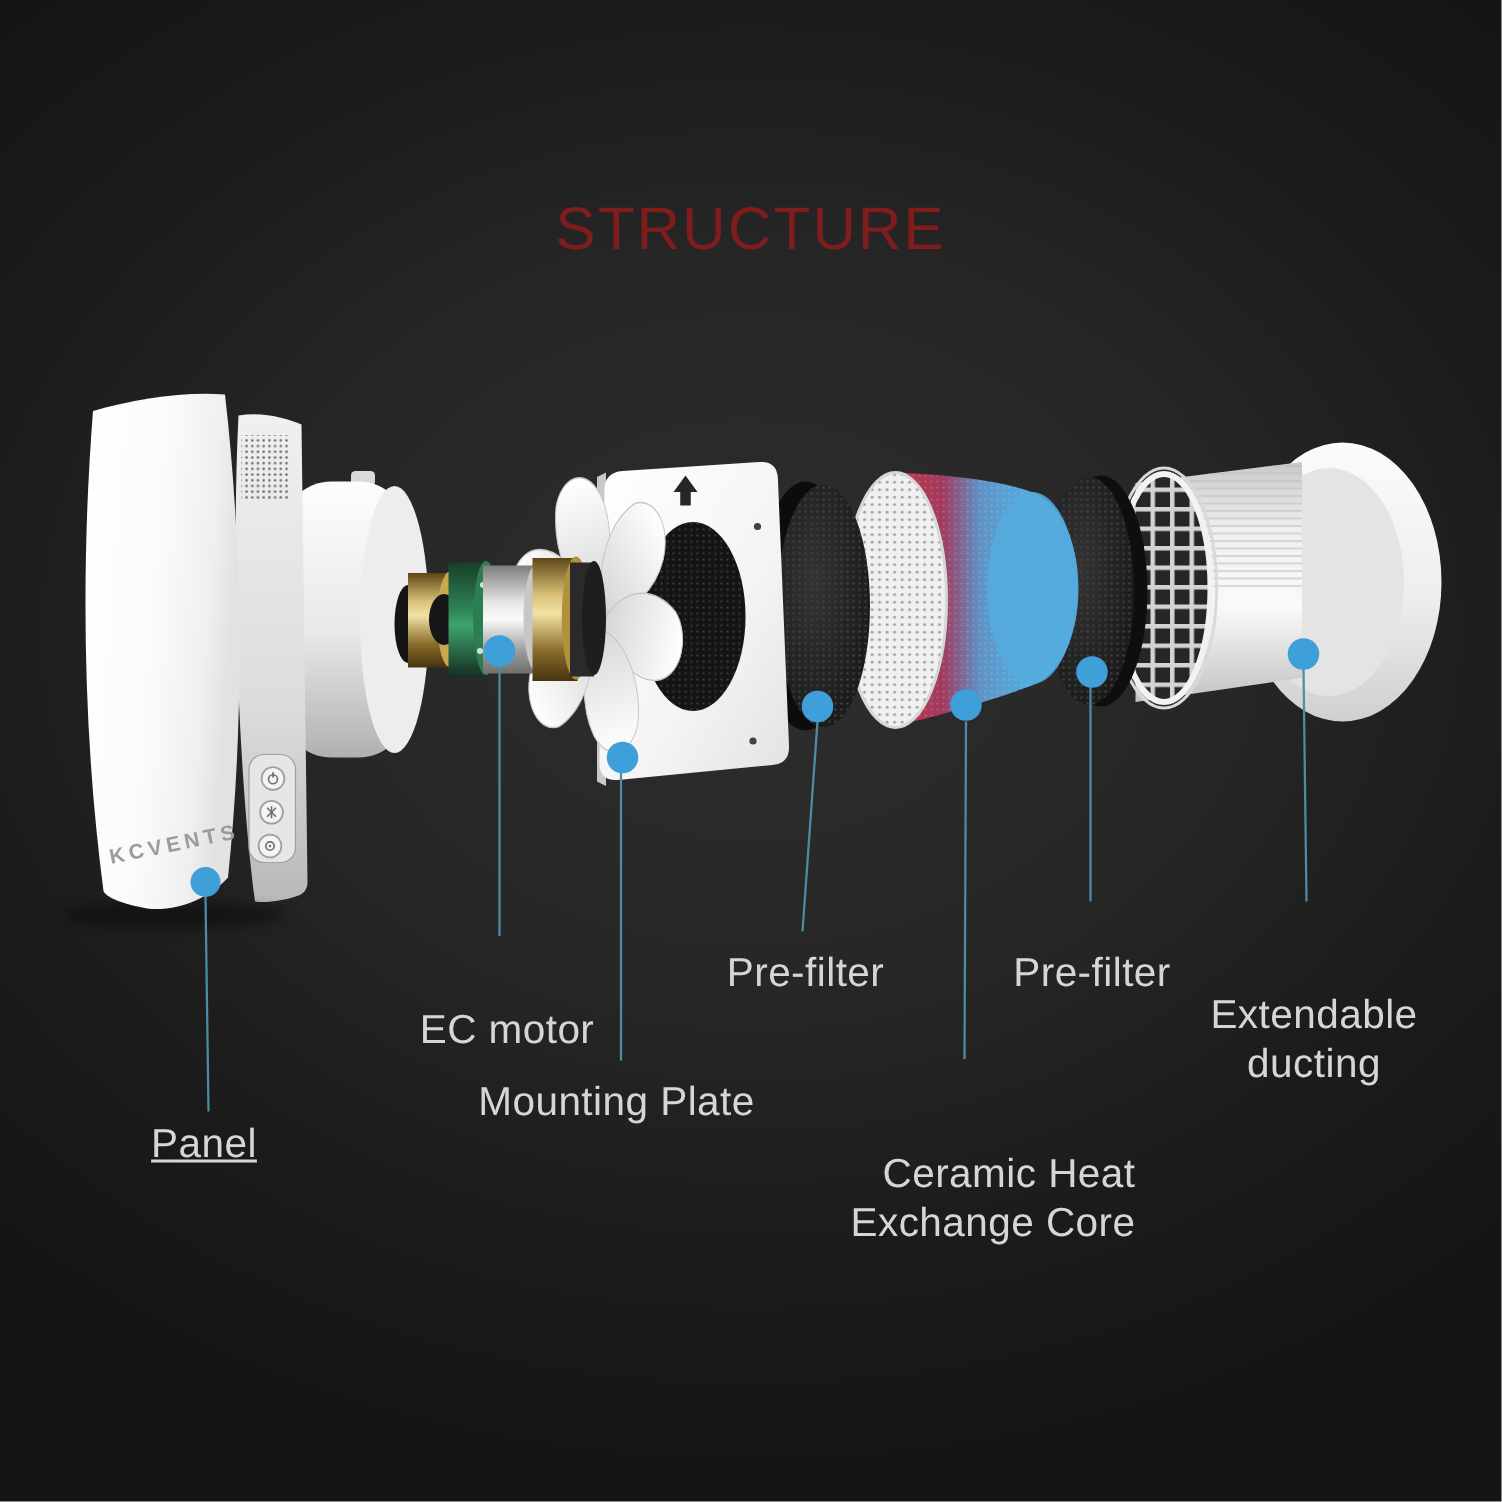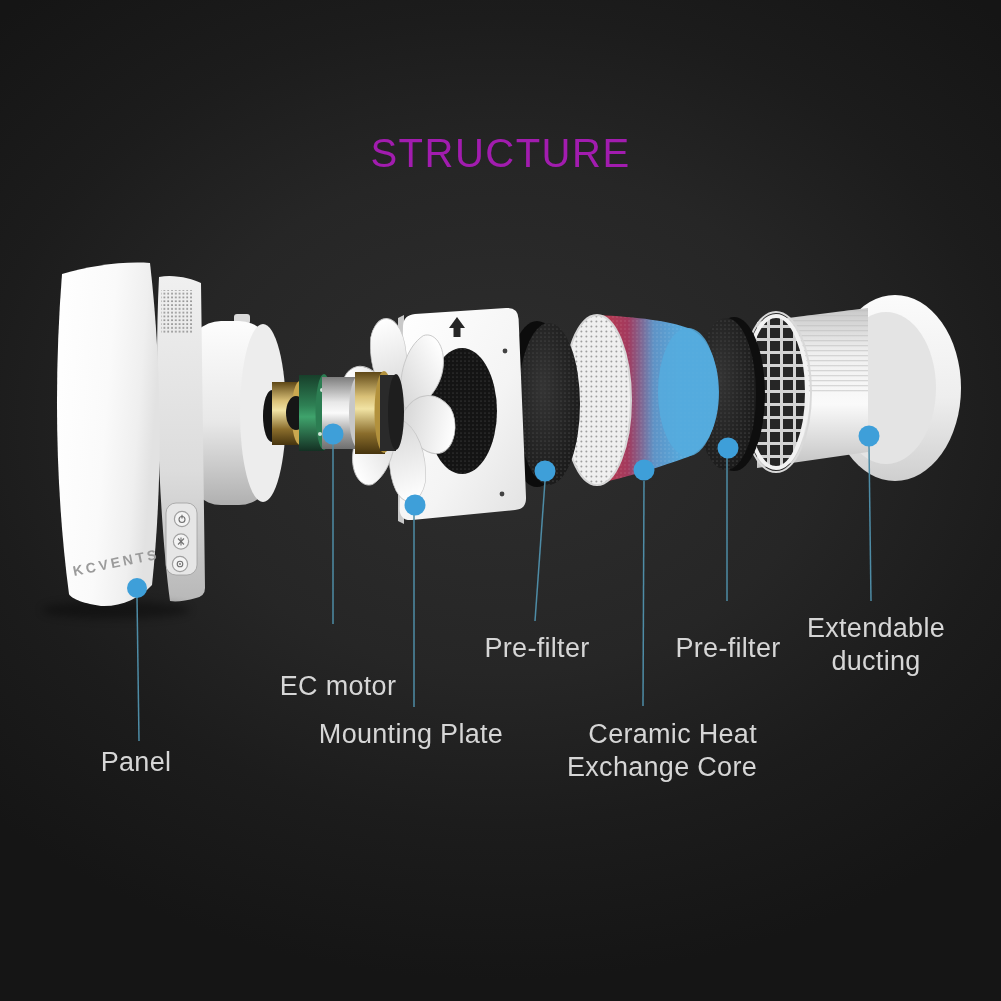--- a/index.html
+++ b/index.html
@@ -4,29 +4,29 @@
 <style>
   html,body{margin:0;padding:0;}
   body{
     width:1001px;height:1001px;position:relative;overflow:hidden;
     background:radial-gradient(ellipse 720px 560px at 50% 42%, #2e2e2e 0%, #262626 45%, #1c1c1c 72%, #151515 100%);
     font-family:"Liberation Sans", sans-serif;
   }
   .stage{position:absolute;left:0;top:0;width:1001px;height:1001px;}
   .title{
     position:absolute;left:0;right:0;top:131px;text-align:center;
-    font-size:40px;letter-spacing:1.5px;color:#a21caf;font-weight:400;
+    font-size:40px;letter-spacing:1.5px;color:#7f1d1d;font-weight:400;
   }
   .lbl{
     position:absolute;transform:translateX(-50%);
     color:#d6d6d6;font-size:27px;line-height:33px;text-align:center;letter-spacing:.3px;
     white-space:nowrap;
   }
-  .lbl.wrap{white-space:normal;}
-  .lbl-panel{left:136px;top:746px;}
+  .lbl.wrap{white-space:normal;margin-top:48px;}
+  .lbl-panel{left:136px;top:746px;text-decoration:underline;}
   .lbl-ec-motor{left:338px;top:670px;}
   .lbl-mounting-plate{left:411px;top:718px;}
   .lbl-pre-filter-1{left:537px;top:632px;}
   .lbl-ceramic{left:651px;top:718px;width:212px;text-align:right;}
   .lbl-pre-filter-2{left:728px;top:632px;}
   .lbl-ducting{left:876px;top:612px;width:162px;}
 </style>
 </head>
 <body>
 

